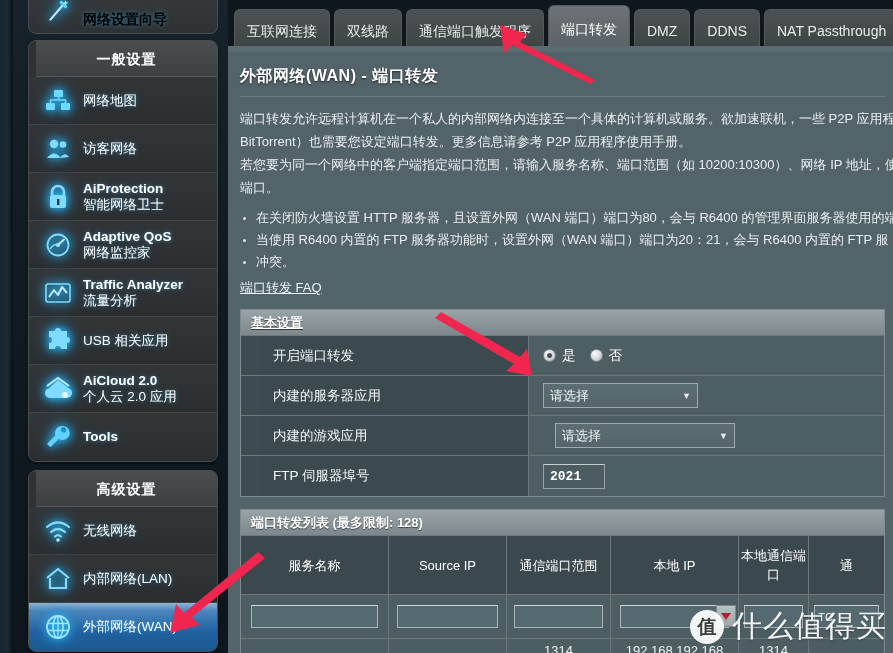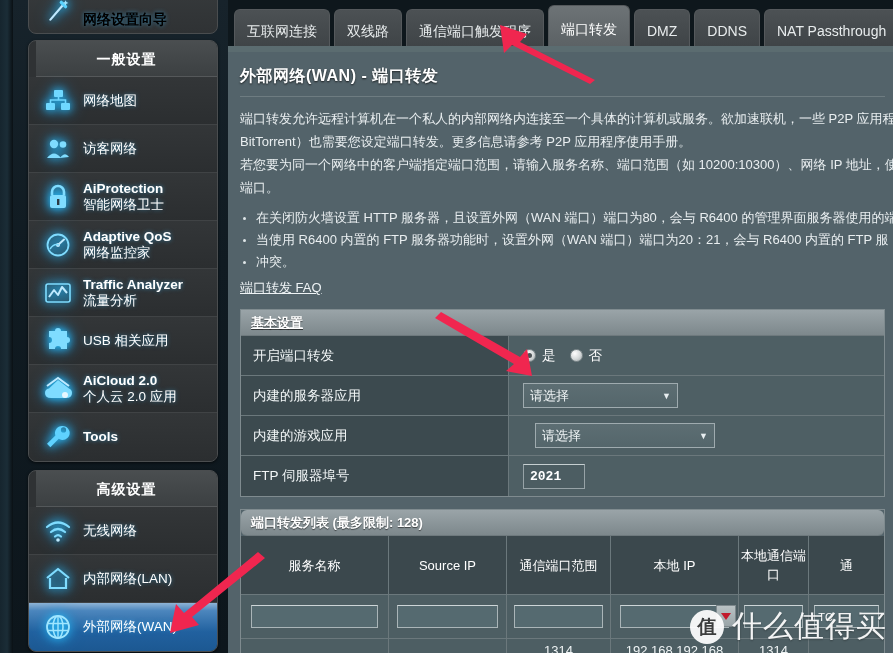--- a/index.html
+++ b/index.html
@@ -129,21 +129,21 @@
     background: #3e4c51;
   }
   .sect-head {
     height: 26px; line-height: 26px; padding-left: 10px;
     font-size: 13px; font-weight: bold; color: #fff;
     background: linear-gradient(180deg,#9aa4a8 0%, #7d888c 100%);
     color:#ffffff; text-shadow:0 1px 1px rgba(0,0,0,.55);
     border-bottom: 1px solid #6e797d;
   }
   .sect-head .u { text-decoration: underline; }
-  .frow { display: flex; border-bottom: 1px solid #6b787c; min-height: 40px; }
+  .frow { display: flex; border-bottom: 1px solid #6b787c; min-height: 40px; padding-left: 20px; }
   .frow:last-child { border-bottom: none; }
   .fl {
     width: 268px; flex: 0 0 268px;
     background: #3c4a4f;
     color: #f2f6f7; font-size: 13.5px;
     display: flex; align-items: center; padding-left: 12px;
     border-right: 1px solid #6b787c;
   }
   .fr {
     flex: 1; background: #4e5f64;
@@ -180,21 +180,20 @@
     display: flex; align-items: center; padding-left: 6px; font-family: Liberation Mono, monospace;
   }
 
   
   .list { width: 645px; margin-top: 12px; border: 1px solid #7f8b8f; }
   .list-head {
     height: 26px; line-height: 26px; padding-left: 10px;
     font-size: 13px; font-weight: bold; color:#fff; text-shadow:0 1px 1px rgba(0,0,0,.55);
     background: linear-gradient(180deg,#9aa4a8 0%, #7d888c 100%);
     border-bottom: 1px solid #6e797d;
-    border-radius: 6px;
   }
   .thead { display: flex; background: #3b484d; }
   .th {
     color:#fff; font-size:13px; text-align:center;
     display:flex; align-items:center; justify-content:center;
     padding: 6px 2px; line-height:19px;
     border-right: 1px solid #6b787c;
     height: 58px;
   }
   .th:last-child{border-right:none;}

